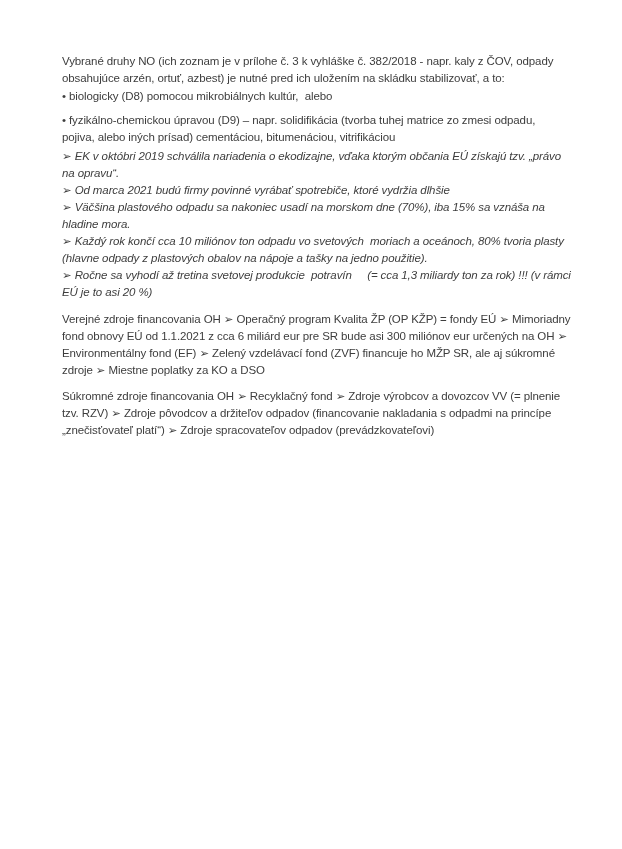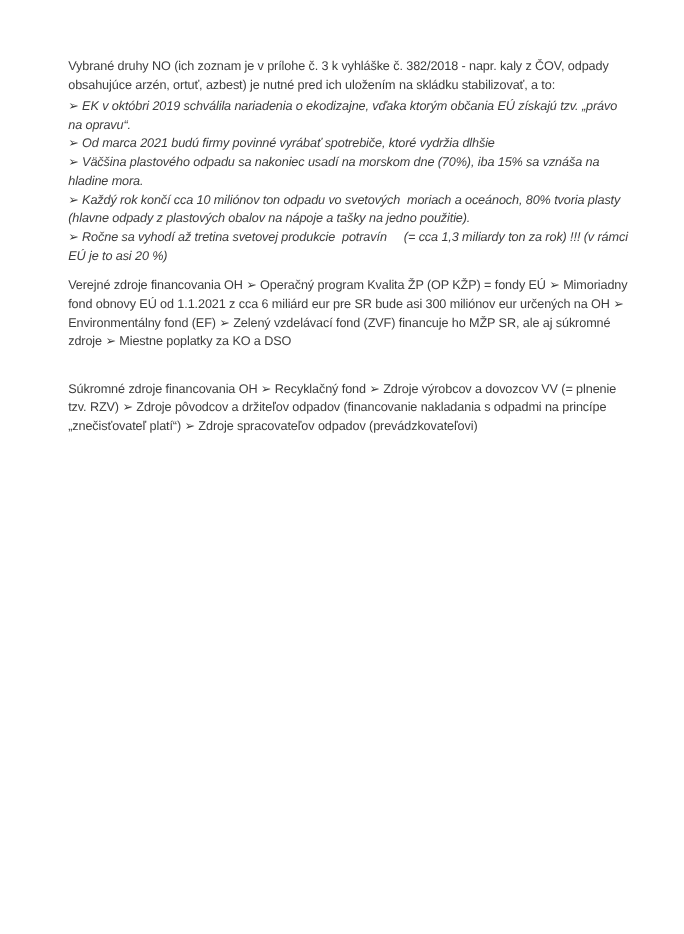--- a/index.html
+++ b/index.html
@@ -35,32 +35,35 @@
   .bullet-bio   { margin-top: 1px; }
   .bullet-phys  { margin-top: 7px; }
   .heading {
     margin-top: 30px;
     font-size: 12.5px;
     line-height: 26px;
     font-weight: 400;
   }
   .facts        { margin-top: 2px; font-style: italic; }
   .public-fund  { margin-top: 10px; }
-  .private-fund { margin-top: 26px; }
+  .private-fund { margin-top: 9px; }
 </style>
 </head>
 <body>
 
 <div class="page">
   <div class="content">
 
     <p class="txt intro">Vybrané druhy NO (ich zoznam je v prílohe č. 3 k vyhláške č. 382/2018 - napr. kaly z ČOV, odpady
 obsahujúce arzén, ortuť, azbest) je nutné pred ich uložením na skládku stabilizovať, a to:</p>
 
+    <p class="txt bullet-bio">• biologicky (D8) pomocou mikrobiálnych kultúr,  alebo</p>
 
+    <p class="txt bullet-phys">• fyzikálno-chemickou úpravou (D9) – napr. solidifikácia (tvorba tuhej matrice zo zmesi odpadu,
+pojiva, alebo iných prísad) cementáciou, bitumenáciou, vitrifikáciou</p>
 
 
     <p class="txt facts">➢ EK v októbri 2019 schválila nariadenia o ekodizajne, vďaka ktorým občania EÚ získajú tzv. „právo
 na opravu“.
 ➢ Od marca 2021 budú firmy povinné vyrábať spotrebiče, ktoré vydržia dlhšie
 ➢ Väčšina plastového odpadu sa nakoniec usadí na morskom dne (70%), iba 15% sa vznáša na
 hladine mora.
 ➢ Každý rok končí cca 10 miliónov ton odpadu vo svetových  moriach a oceánoch, 80% tvoria plasty
 (hlavne odpady z plastových obalov na nápoje a tašky na jedno použitie).
 ➢ Ročne sa vyhodí až tretina svetovej produkcie  potravín     (= cca 1,3 miliardy ton za rok) !!! (v rámci

